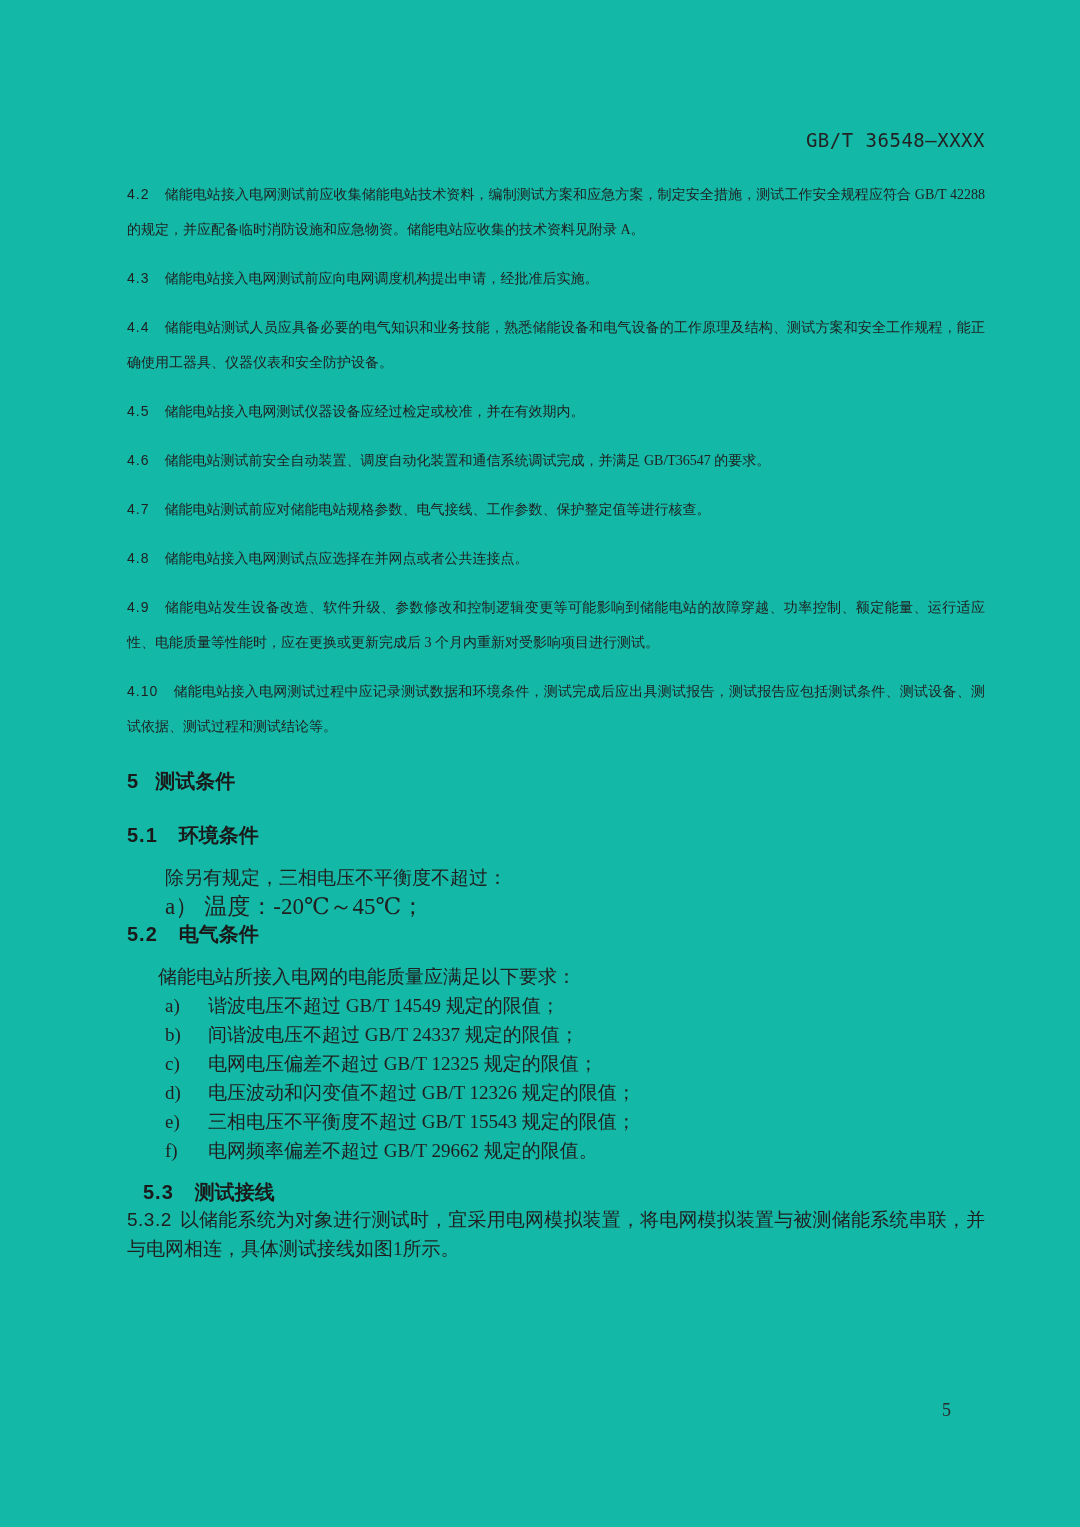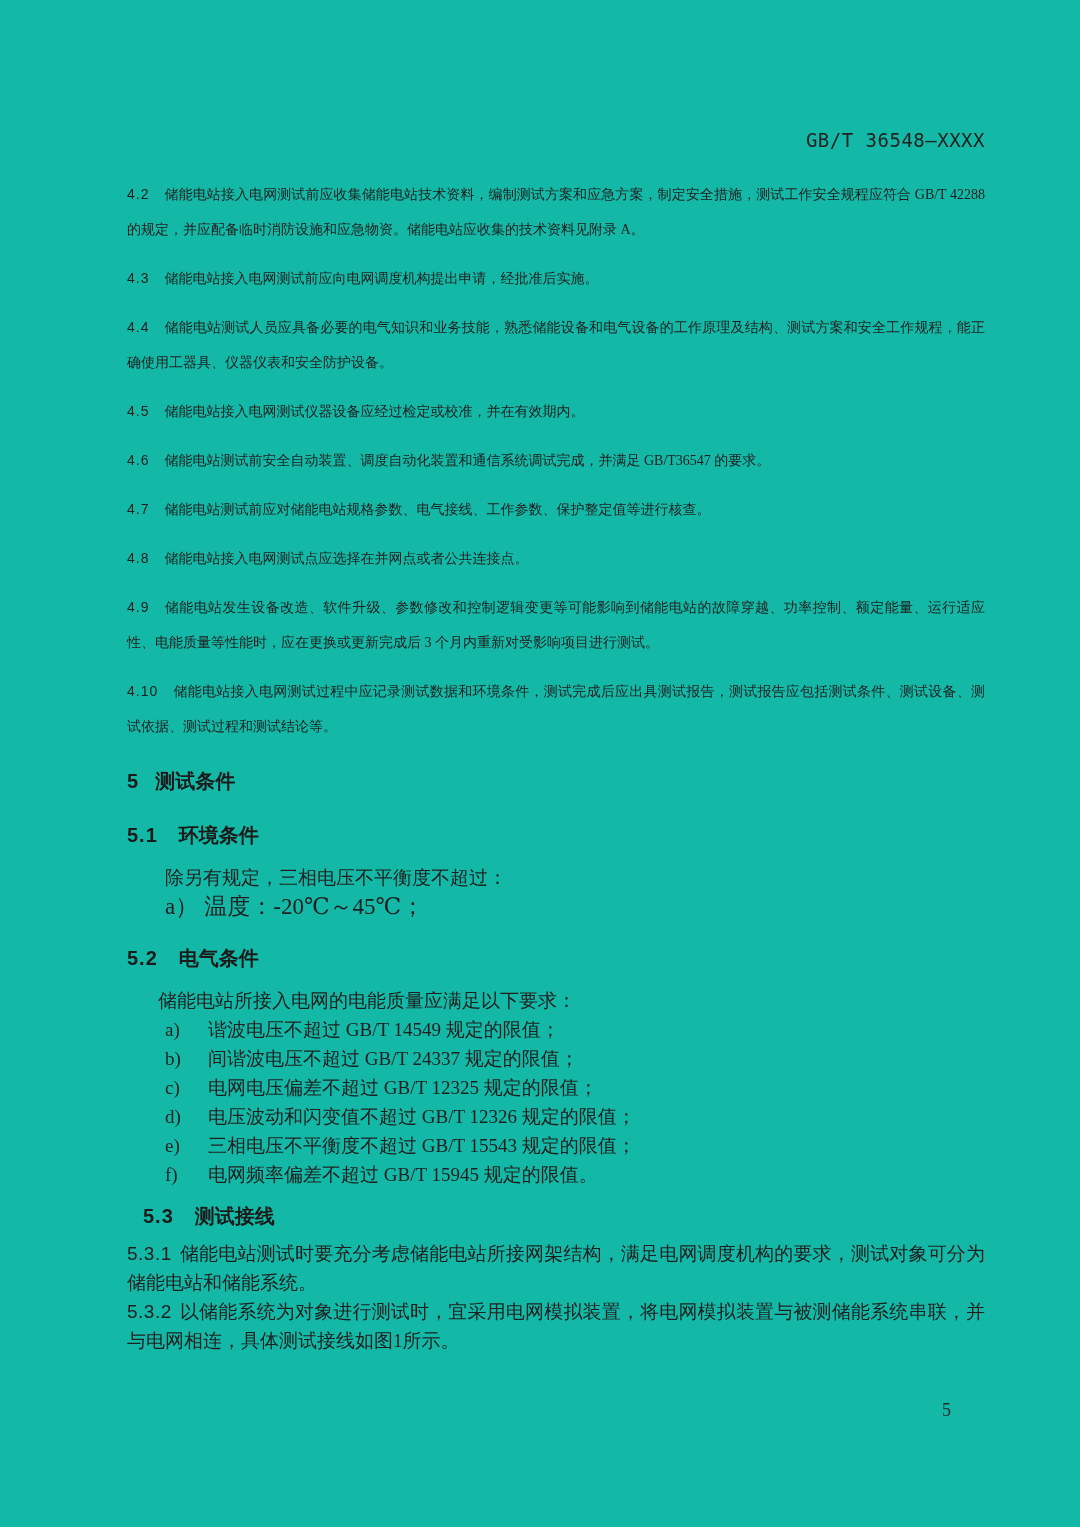--- a/index.html
+++ b/index.html
@@ -34,21 +34,21 @@
     margin-right: 15px;
   }
   .h1 {
     margin-top: 24px;
     font-family: "Liberation Sans", "DejaVu Sans", sans-serif;
     font-weight: 700; font-size: 20px; line-height: 26px;
     color: #1a1a1a;
   }
   .h1 .num { margin-right: 17px; font-weight: 700; }
   .h2 {
-    margin-top: 24px;
+    margin-top: 0;
     font-family: "Liberation Sans", "DejaVu Sans", sans-serif;
     font-weight: 700; font-size: 20px; line-height: 26px;
     color: #1a1a1a;
   }
   .h2.first { margin-top: 28px; }
   .h2.mt14 { margin-top: 14px; margin-left: 16px; }
   .h2 .num { margin-right: 21px; font-weight: 700; letter-spacing: 1px; }
   .intro {
     margin-top: 15px; margin-left: 38px;
     font-size: 19px; line-height: 29px;
@@ -119,22 +119,21 @@
     <li class="req-item">
         <span class="lbl">d)</span>
         <span class="txt">电压波动和闪变值不超过 GB/T 12326 规定的限值；</span>
       </li>
     <li class="req-item">
         <span class="lbl">e)</span>
         <span class="txt">三相电压不平衡度不超过 GB/T 15543 规定的限值；</span>
       </li>
     <li class="req-item">
         <span class="lbl">f)</span>
-        <span class="txt">电网频率偏差不超过 GB/T 15945 规定的限值。</span>
+        <span class="txt">电网频率偏差不超过 GB/T 29662 规定的限值。</span>
       </li>
   </ul>
 
   <h2 class="h2 mt14"><span class="num">5.3</span><span>测试接线</span></h2>
-  <p class="sub-clause firstsub"><span class="clause-num">5.3.1</span><span>储能电站测试时要充分考虑储能电站所接网架结构，满足电网调度机构的要求，测试对象可分为储能电站和储能系统。</span></p>
   <p class="sub-clause"><span class="clause-num">5.3.2</span><span>以储能系统为对象进行测试时，宜采用电网模拟装置，将电网模拟装置与被测储能系统串联，并与电网相连，具体测试接线如图1所示。</span></p>
 
   <div class="page-number">5</div>
 </div>
 
 </body></html>

